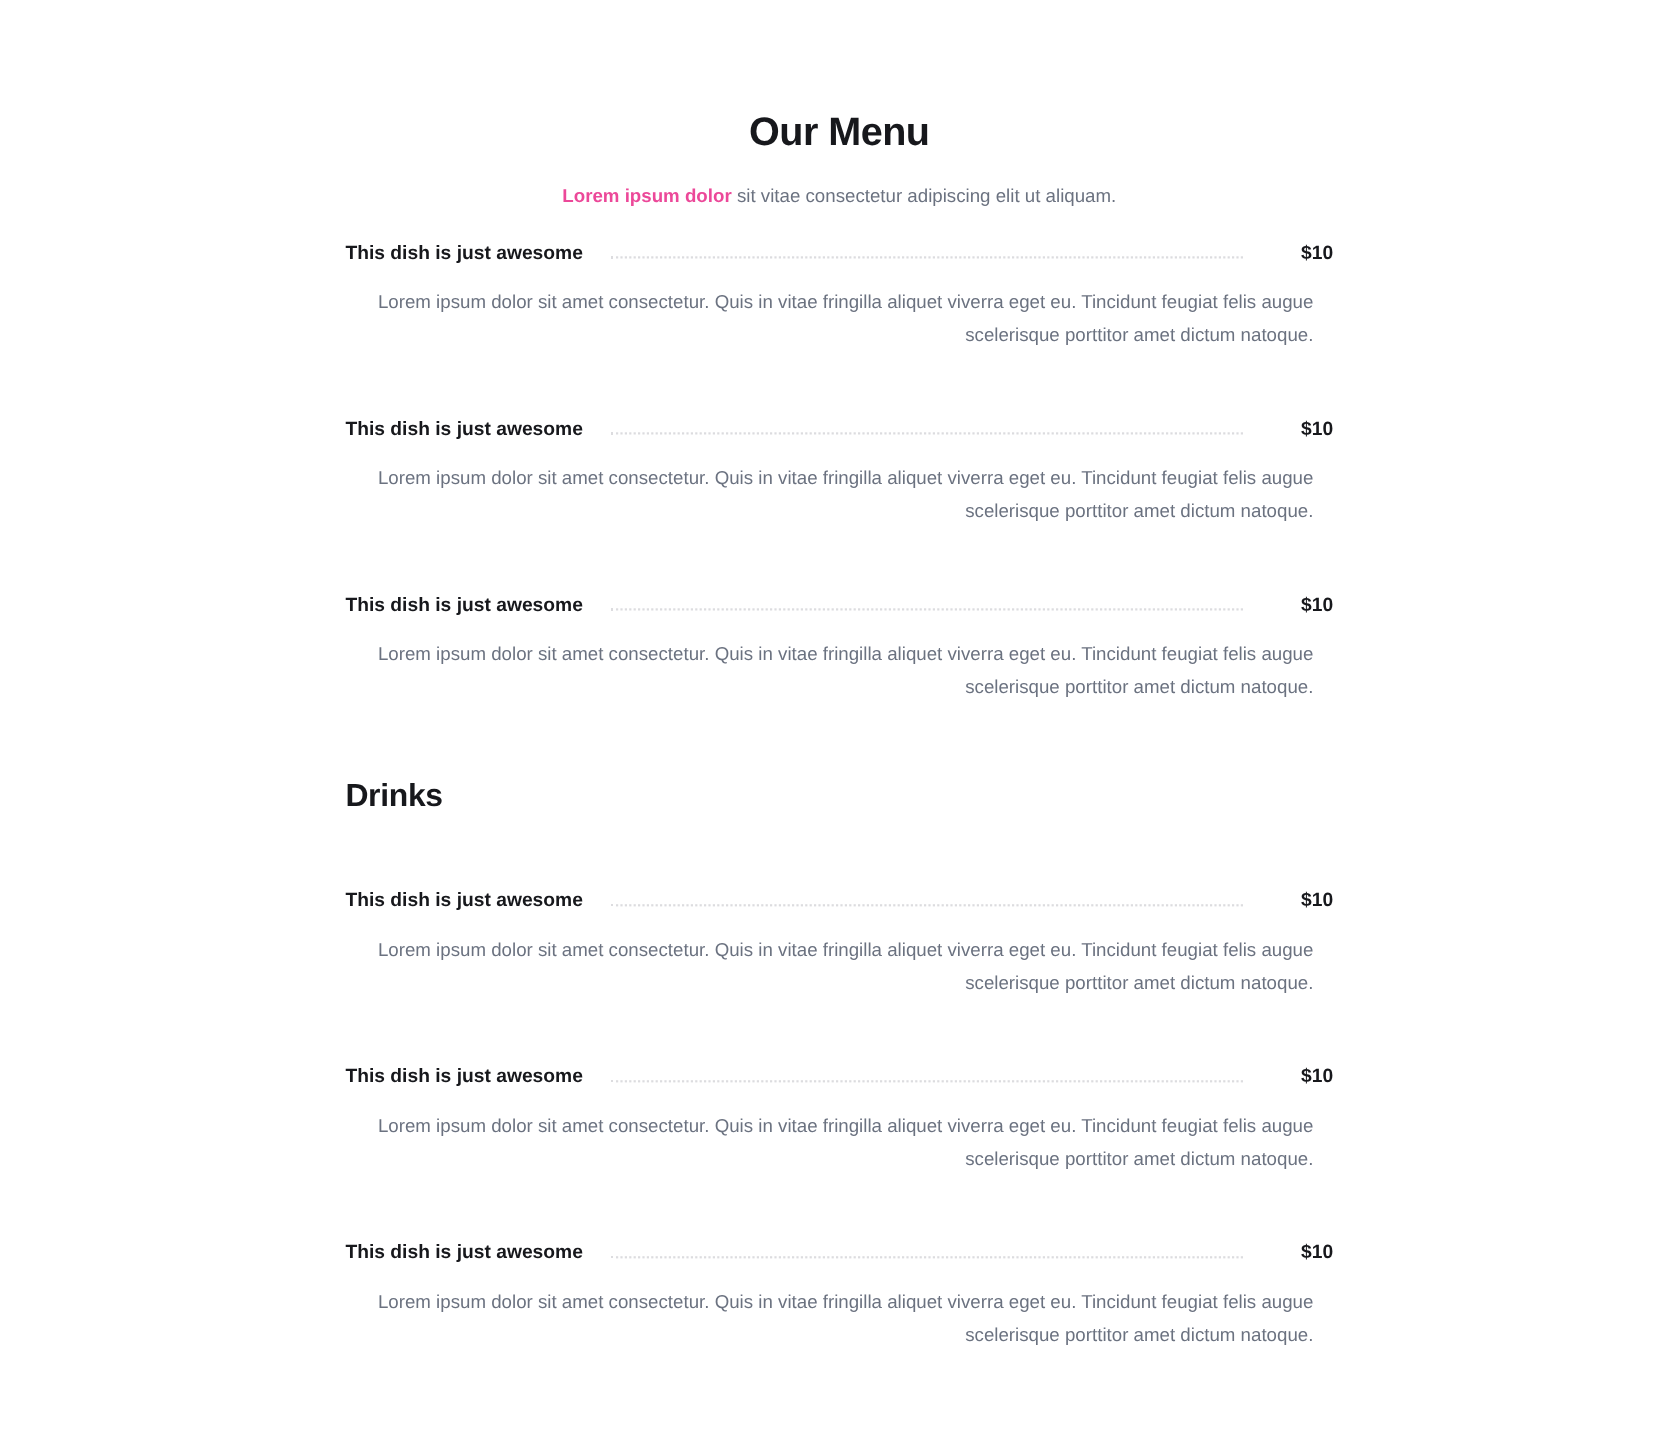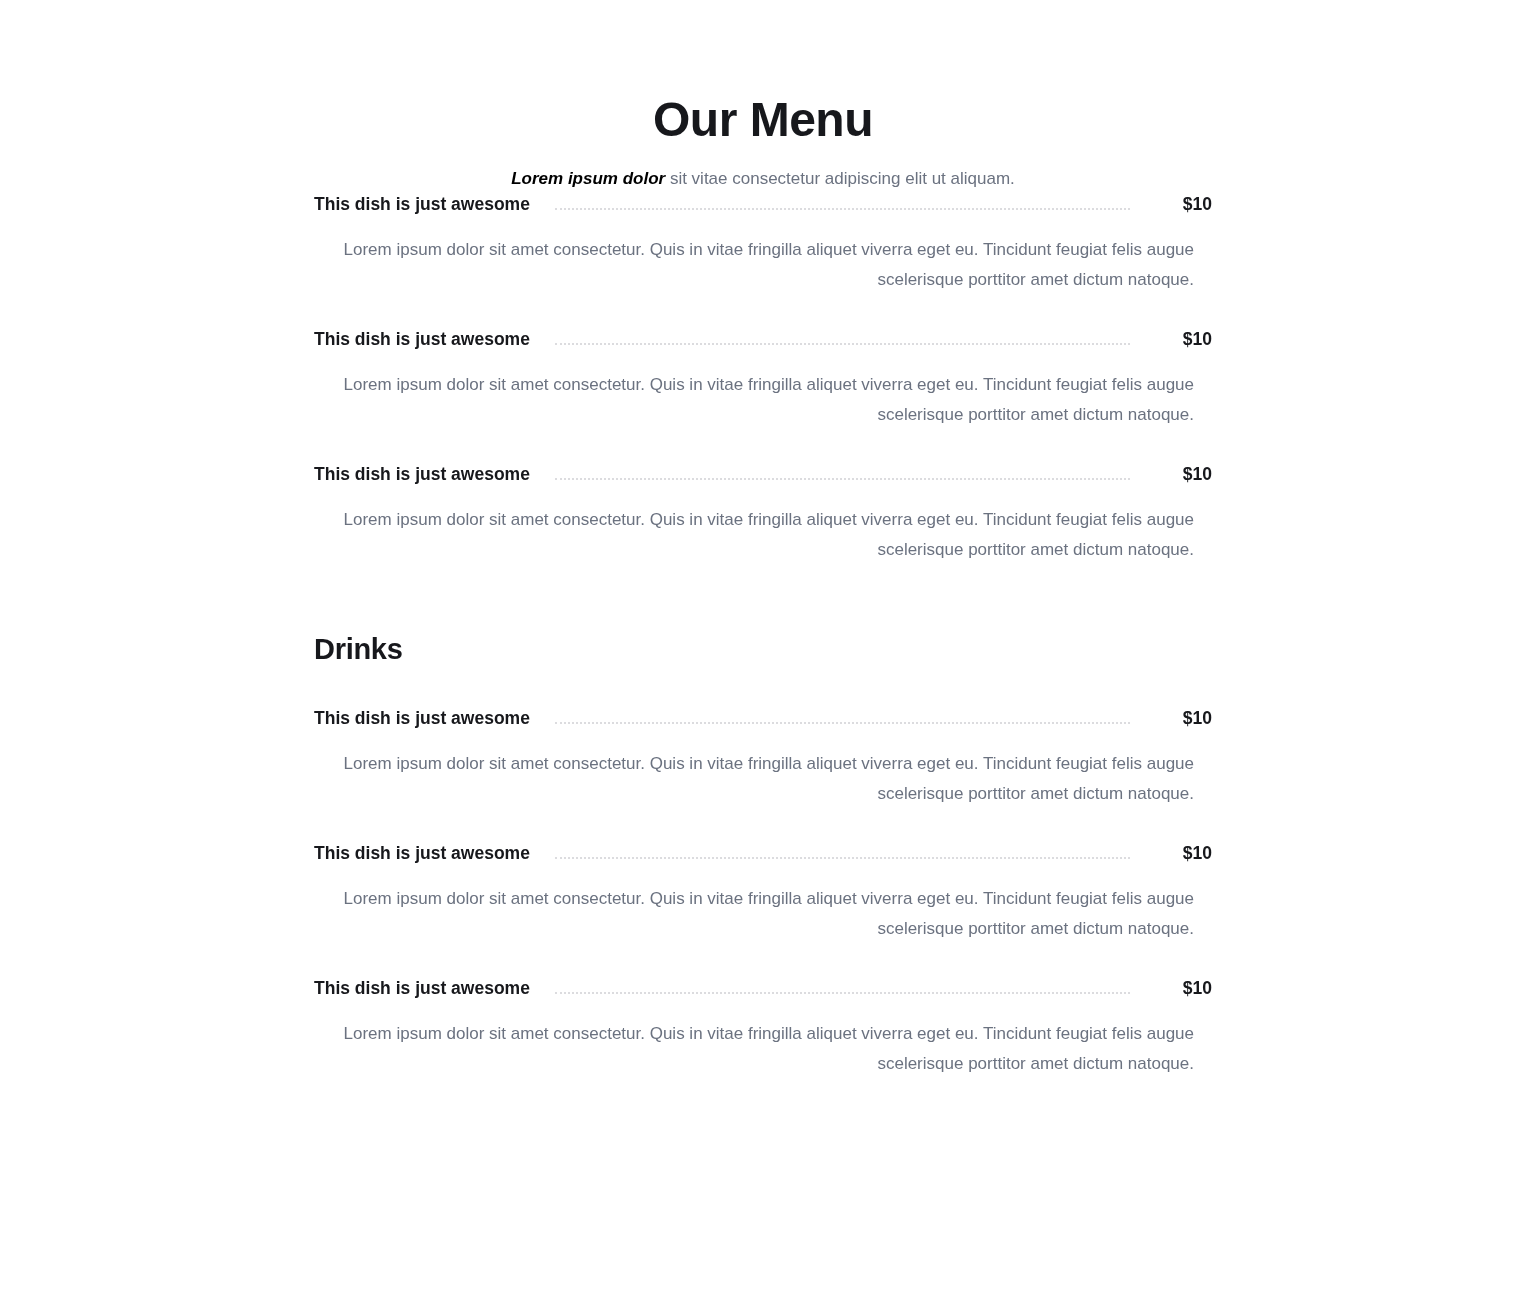--- a/index.html
+++ b/index.html
@@ -17,37 +17,36 @@
   }
   .container {
     width: 898px;
     margin: 0 auto;
     padding: 97px 0 96px 0;
   }
   
   .page-header { text-align: center; }
   .page-title {
     margin: 0;
-    font-size: 48px;
+    font-size: 36px;
     line-height: 46px;
     font-weight: 700;
     letter-spacing: -0.5px;
     color: #17181c;
   }
   .page-subtitle {
     margin: 23px 0 0 0;
     font-size: 17px;
     line-height: 26px;
     font-weight: 400;
     color: #6b7280;
   }
   .page-subtitle .lead {
     font-weight: 700;
-    color: #000000;
-    font-style: italic;
+    color: #ec4899;
   }
   
   .menu-section { }
   .section-heading {
     margin: 67px 0 39px 0;
     font-size: 29px;
     line-height: 36px;
     font-weight: 700;
     letter-spacing: -0.3px;
     color: #17181c;
@@ -58,20 +57,21 @@
     display: flex;
     align-items: baseline;
     line-height: 24px;
   }
   .item-name {
     font-size: 17.5px;
     font-weight: 700;
     color: #17181c;
     white-space: nowrap;
     flex: 0 0 auto;
+    margin-top: 25px;
   }
   .leader {
     flex: 1 1 auto;
     margin: 0 25px;
     border-bottom: 2px dotted #dcdcdf;
   }
   .item-price {
     font-size: 17.5px;
     font-weight: 700;
     color: #17181c;

